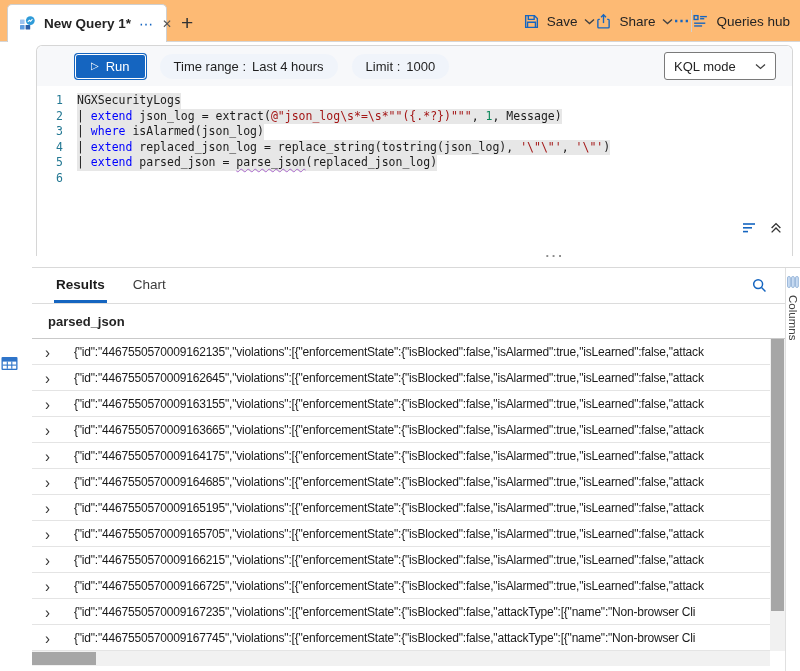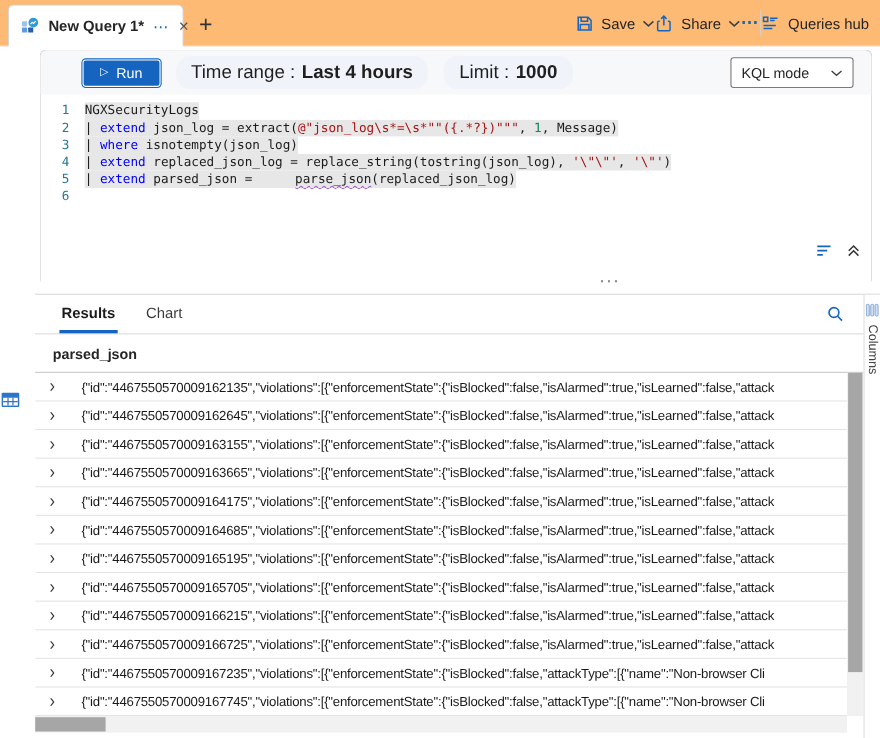--- a/index.html
+++ b/index.html
@@ -35,35 +35,35 @@
 
   
   .query-card{position:absolute; left:36px; top:45px; width:757px; height:211px;
     border:1px solid var(--border); border-bottom:none; border-radius:6px 6px 0 0; background:#fff;}
   .qc-toolbar{height:40px; background:#F7F8FA; border-radius:6px 6px 0 0;
     display:flex; align-items:center; padding-left:38px; gap:14px;}
   .run-btn{display:flex; align-items:center; gap:7px; background:var(--accent); color:#fff;
     border:1px solid #fff; box-shadow:0 0 0 1px var(--accent); border-radius:3px;
     font-size:13px; padding:4px 15px; cursor:pointer; font-family:inherit;}
   .run-play{font-size:10px; line-height:1;}
-  .pill{background:#F0F4FA; border-radius:13px; padding:5px 14px; font-size:17px; color:#1f1f1f;
+  .pill{background:#F0F4FA; border-radius:13px; padding:5px 14px; font-size:13px; color:#1f1f1f;
     display:flex; gap:6px; align-items:center; cursor:pointer; white-space:nowrap;}
-  .pill b{font-weight:700;}
+  .pill b{font-weight:400;}
   .mode-select{margin-left:auto; margin-right:16px; width:112px; height:28px; border:1px solid #7a7a7a;
     border-radius:3px; background:#fff; display:flex; align-items:center; justify-content:space-between;
     padding:4px 9px; font-size:13px; cursor:pointer;}
 
   
   .editor{position:relative; height:153px; padding-top:7px; overflow:hidden; cursor:text;}
   .code-line{display:flex; font-family:"DejaVu Sans Mono", monospace; font-size:11.5px; line-height:15.5px; white-space:pre;}
   .ln{width:26px; text-align:right; margin-right:14px; color:#237893; flex:none;}
   .lc{background:var(--hl);}
   .tok-d{color:#1b1b1b;} .tok-k{color:var(--kw);} .tok-s{color:var(--str);} .tok-n{color:var(--num);}
   .tok-w{color:#1b1b1b; text-decoration:underline; text-decoration-style:wavy; text-decoration-color:#A865C9;
-    text-decoration-thickness:1px; text-underline-offset:2px;margin-left:32px;}
+    text-decoration-thickness:1px; text-underline-offset:2px;}
   .editor-foot{position:absolute; right:9px; bottom:3px; display:flex; gap:12px; align-items:center;}
   .foot-icon{cursor:pointer;}
 
   
   .splitter-dots{position:absolute; left:540px; top:249px; width:30px; text-align:center;
     color:#8a8a8a; font-weight:700; font-size:13px; letter-spacing:2px; cursor:row-resize; line-height:1;}
 
   
   .results{position:absolute; left:32px; top:267px; width:768px; height:404px; border-top:1px solid #d9d9d9; background:#fff;}
   .rtabs{height:36px; display:flex; align-items:stretch; border-bottom:1px solid #dcdcdc; position:relative;}
@@ -211,21 +211,21 @@
             <polyline points="1,1.5 5.5,5.5 10,1.5"></polyline>
           </svg>
       </span>
     </div>
   </div>
 
   <div class="editor">
     <div>
         <div class="code-line"><span class="ln">1</span><span class="lc"><span class="tok-d">NGXSecurityLogs</span></span></div>
         <div class="code-line"><span class="ln">2</span><span class="lc"><span class="tok-d">| </span><span class="tok-k">extend</span><span class="tok-d"> json_log = extract(</span><span class="tok-s">@"json_log\s*=\s*""({.*?})"""</span><span class="tok-d">, </span><span class="tok-n">1</span><span class="tok-d">, Message)</span></span></div>
-        <div class="code-line"><span class="ln">3</span><span class="lc"><span class="tok-d">| </span><span class="tok-k">where</span><span class="tok-d"> isnotempty(json_log)</span></span></div>
+        <div class="code-line"><span class="ln">3</span><span class="lc"><span class="tok-d">| </span><span class="tok-k">where</span><span class="tok-d"> isAlarmed(json_log)</span></span></div>
         <div class="code-line"><span class="ln">4</span><span class="lc"><span class="tok-d">| </span><span class="tok-k">extend</span><span class="tok-d"> replaced_json_log = replace_string(tostring(json_log), </span><span class="tok-s">'\"\"'</span><span class="tok-d">, </span><span class="tok-s">'\"'</span><span class="tok-d">)</span></span></div>
         <div class="code-line"><span class="ln">5</span><span class="lc"><span class="tok-d">| </span><span class="tok-k">extend</span><span class="tok-d"> parsed_json = </span><span class="tok-w">parse_json</span><span class="tok-d">(replaced_json_log)</span></span></div>
         <div class="code-line"><span class="ln">6</span></div>
       </div>
     <div class="editor-foot">
       <span class="foot-icon">
         <svg width="16" height="16" viewBox="0 0 16 16" fill="none" stroke="#1565C0" stroke-width="1.6">
           <line x1="2" y1="4" x2="14" y2="4"></line>
           <line x1="2" y1="7.8" x2="11" y2="7.8"></line>
           <line x1="2" y1="11.6" x2="7" y2="11.6"></line>

